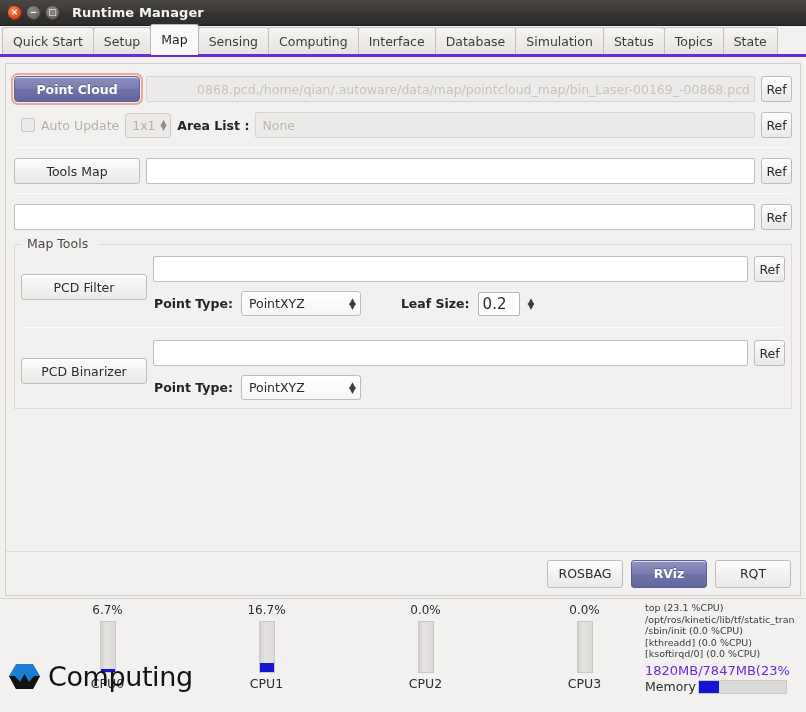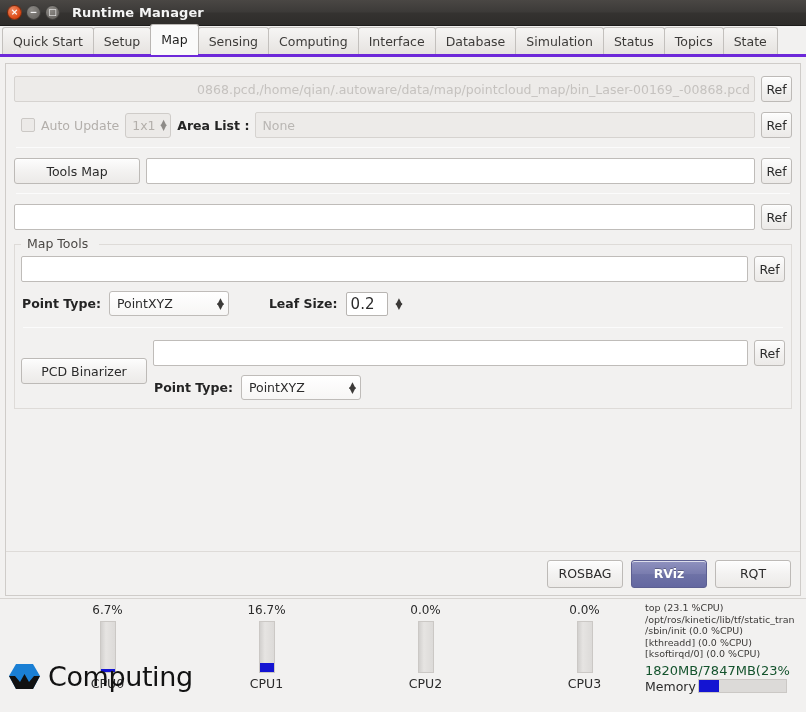--- a/index.html
+++ b/index.html
@@ -276,25 +276,25 @@
   }
   .cpulabel { font-size: 12.5px; color: #2b2b2b; margin-top: 3px; }
 
   .proc {
     position: absolute; left: 645px; top: 3px; width: 161px;
     font-size: 9.5px; color: #3c3a38; line-height: 11.5px;
     overflow: hidden; white-space: nowrap;
   }
   .memtext {
     position: absolute; left: 645px; top: 64px;
-    font-size: 13px; color: #14532d; white-space: nowrap;
+    font-size: 13px; color: #6d28d9; white-space: nowrap;
   }
   .memrow {
     position: absolute; left: 645px; top: 80px;
-    display: flex; align-items: flex-start; gap: 2px;
+    display: flex; align-items: flex-end; gap: 2px;
   }
   .memlabel { font-size: 12.5px; color: #2b2b2b; }
   .membar {
     width: 89px; height: 14px;
     background: #dcdad8; border: 1px solid #cbc8c5;
     position: relative;
   }
   .membar .mfill { position: absolute; left: 0; top: 0; bottom: 0; background: #1414d2; }
 
   
@@ -335,20 +335,21 @@
   <div class="tab">Database</div>
   <div class="tab">Simulation</div>
   <div class="tab">Status</div>
   <div class="tab">Topics</div>
   <div class="tab">State</div>
 </div>
 
 <div class="panel">
 
   <div class="row pcrow">
+    <div class="btn wide primary focus">Point Cloud</div>
     <div class="pcpath">
         <span>0868.pcd,/home/qian/.autoware/data/map/pointcloud_map/bin_Laser-00169_-00868.pcd</span>
       </div>
     <div class="btn ref">Ref</div>
   </div>
 
   <div class="row aurow">
     <div class="chk"></div>
     <div class="lbl-dim">Auto Update</div>
     <div class="spin">
@@ -377,20 +378,23 @@
   <div class="row tfrow">
     <div class="txt"></div>
     <div class="btn ref">Ref</div>
   </div>
 
   <div class="group">
     <div class="grouptitle">Map Tools</div>
 
     <div class="toolblock">
       <div class="toolgrid">
+        <div class="toolbtnwrap">
+          <div class="btn wide">PCD Filter</div>
+        </div>
         <div class="toolright">
           <div class="row">
             <div class="txt"></div>
             <div class="btn ref">Ref</div>
           </div>
           <div class="toolsub">
             <span class="lbl-b">Point Type:</span>
             <div class="combo">
               <span>PointXYZ</span>
               <span class="arrows dark">

